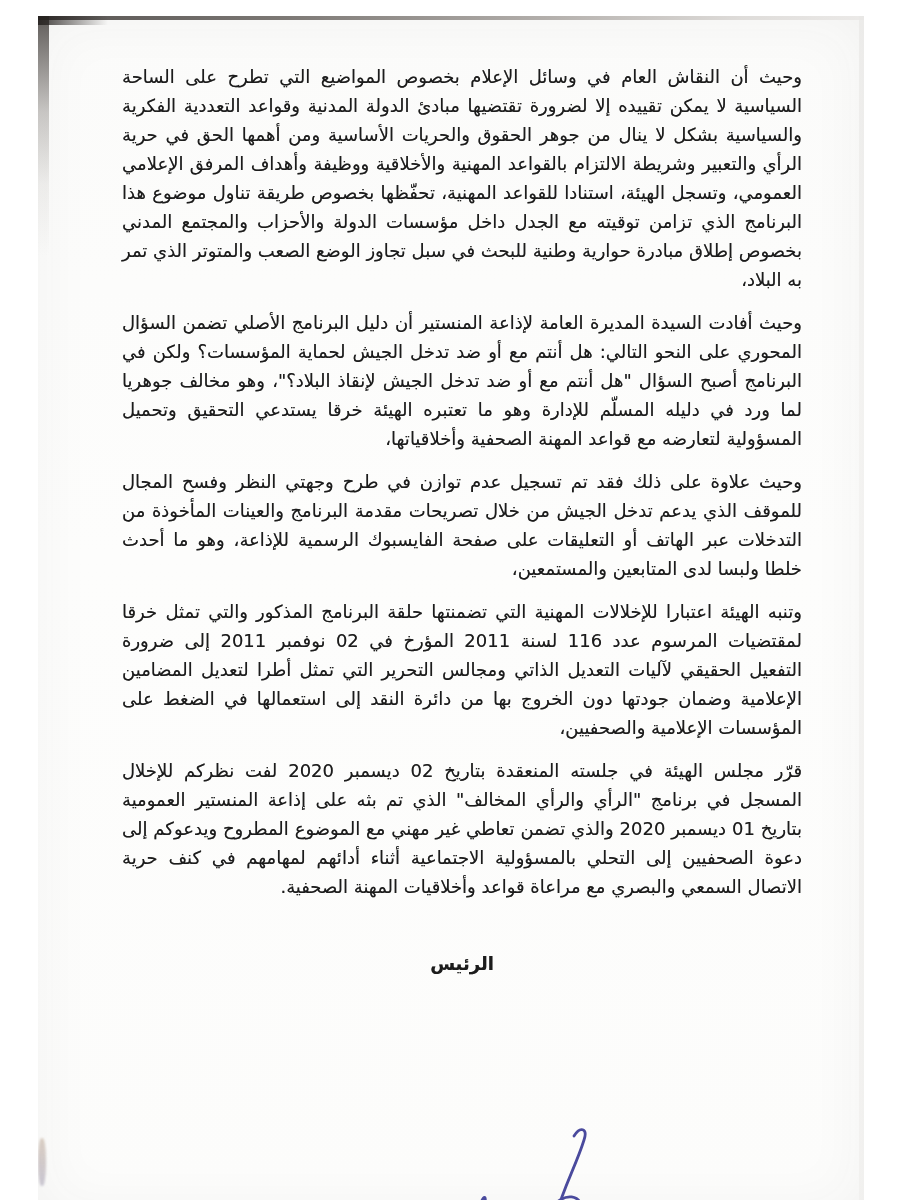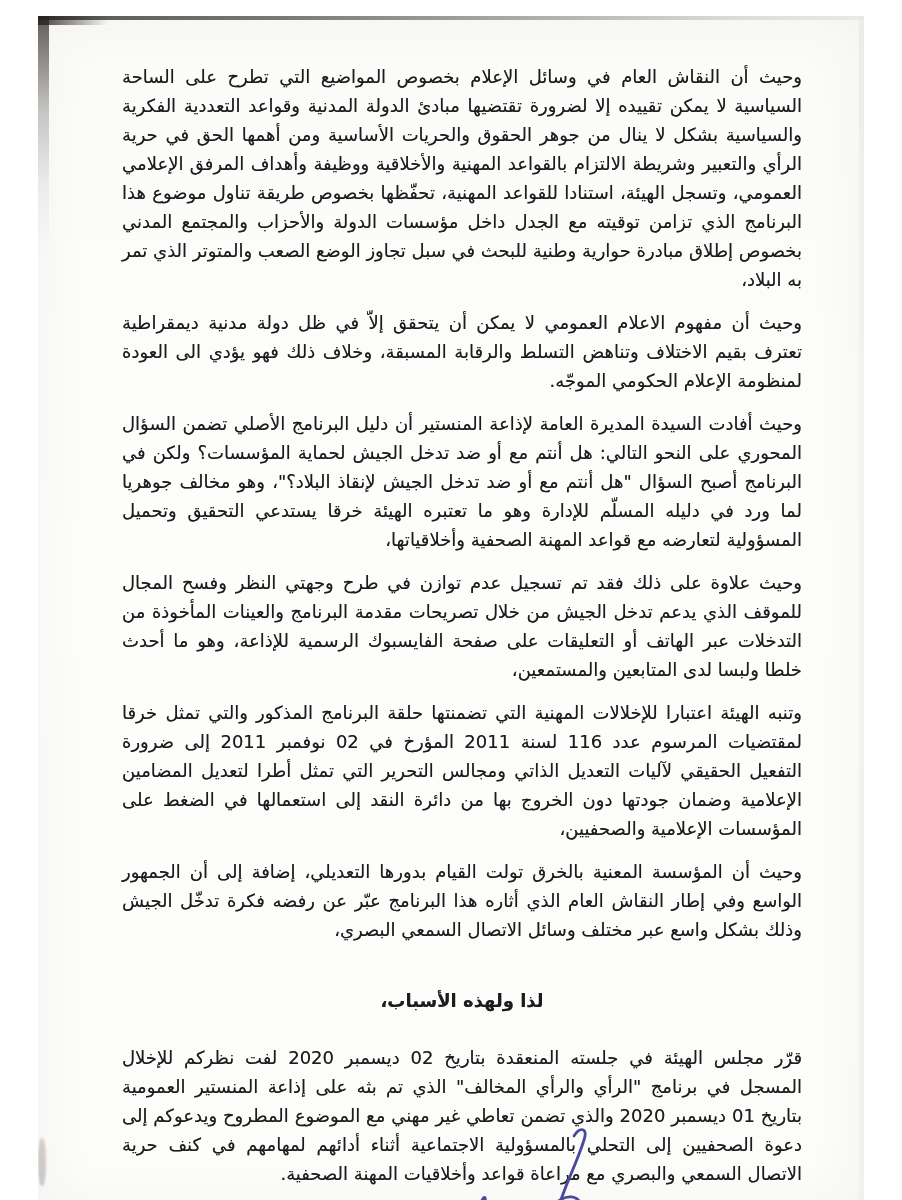--- a/index.html
+++ b/index.html
@@ -78,27 +78,24 @@
 
 <div class="page">
   <div class="edge-top"></div>
   <div class="edge-left"></div>
   <div class="edge-corner"></div>
   <div class="edge-right"></div>
   <div class="smudge"></div>
 
   <div class="content">
     <p class="para">وحيث أن النقاش العام في وسائل الإعلام بخصوص المواضيع التي تطرح على الساحة السياسية لا يمكن تقييده إلا لضرورة تقتضيها مبادئ الدولة المدنية وقواعد التعددية الفكرية والسياسية بشكل لا ينال من جوهر الحقوق والحريات الأساسية ومن أهمها الحق في حرية الرأي والتعبير وشريطة الالتزام بالقواعد المهنية والأخلاقية ووظيفة وأهداف المرفق الإعلامي العمومي، وتسجل الهيئة، استنادا للقواعد المهنية، تحفّظها بخصوص طريقة تناول موضوع هذا البرنامج الذي تزامن توقيته مع الجدل داخل مؤسسات الدولة والأحزاب والمجتمع المدني بخصوص إطلاق مبادرة حوارية وطنية للبحث في سبل تجاوز الوضع الصعب والمتوتر الذي تمر به البلاد،</p>
-    <p class="para">وحيث أن مفهوم الاعلام العمومي لا يمكن أن يتحقق إلاّ في ظل دولة مدنية ديمقراطية تعترف بقيم الاختلاف وتناهض التسلط والرقابة المسبقة، وخلاف ذلك فهو يؤدي الى العودة لمنظومة الإعلام الحكومي الموجّه.</p>
     <p class="para">وحيث أفادت السيدة المديرة العامة لإذاعة المنستير أن دليل البرنامج الأصلي تضمن السؤال المحوري على النحو التالي: هل أنتم مع أو ضد تدخل الجيش لحماية المؤسسات؟ ولكن في البرنامج أصبح السؤال "هل أنتم مع أو ضد تدخل الجيش لإنقاذ البلاد؟"، وهو مخالف جوهريا لما ورد في دليله المسلّم للإدارة وهو ما تعتبره الهيئة خرقا يستدعي التحقيق وتحميل المسؤولية لتعارضه مع قواعد المهنة الصحفية وأخلاقياتها،</p>
     <p class="para">وحيث علاوة على ذلك فقد تم تسجيل عدم توازن في طرح وجهتي النظر وفسح المجال للموقف الذي يدعم تدخل الجيش من خلال تصريحات مقدمة البرنامج والعينات المأخوذة من التدخلات عبر الهاتف أو التعليقات على صفحة الفايسبوك الرسمية للإذاعة، وهو ما أحدث خلطا ولبسا لدى المتابعين والمستمعين،</p>
     <p class="para">وتنبه الهيئة اعتبارا للإخلالات المهنية التي تضمنتها حلقة البرنامج المذكور والتي تمثل خرقا لمقتضيات المرسوم عدد 116 لسنة 2011 المؤرخ في 02 نوفمبر 2011 إلى ضرورة التفعيل الحقيقي لآليات التعديل الذاتي ومجالس التحرير التي تمثل أطرا لتعديل المضامين الإعلامية وضمان جودتها دون الخروج بها من دائرة النقد إلى استعمالها في الضغط على المؤسسات الإعلامية والصحفيين،</p>
-    <p class="para">وحيث أن المؤسسة المعنية بالخرق تولت القيام بدورها التعديلي، إضافة إلى أن الجمهور الواسع وفي إطار النقاش العام الذي أثاره هذا البرنامج عبّر عن رفضه فكرة تدخّل الجيش وذلك بشكل واسع عبر مختلف وسائل الاتصال السمعي البصري،</p>
 
-    <h2 class="reasons">لذا ولهذه الأسباب،</h2>
 
     <p class="para">قرّر مجلس الهيئة في جلسته المنعقدة بتاريخ 02 ديسمبر 2020 لفت نظركم للإخلال المسجل في برنامج "الرأي والرأي المخالف" الذي تم بثه على إذاعة المنستير العمومية بتاريخ 01 ديسمبر 2020 والذي تضمن تعاطي غير مهني مع الموضوع المطروح ويدعوكم إلى دعوة الصحفيين إلى التحلي بالمسؤولية الاجتماعية أثناء أدائهم لمهامهم في كنف حرية الاتصال السمعي والبصري مع مراعاة قواعد وأخلاقيات المهنة الصحفية.</p>
 
     <div class="sig-block">
       <div>الرئيس</div>
 
     </div>
   </div>
 
   <svg class="signature-svg" viewBox="0 0 220 100" xmlns="http://www.w3.org/2000/svg" aria-hidden="true">

